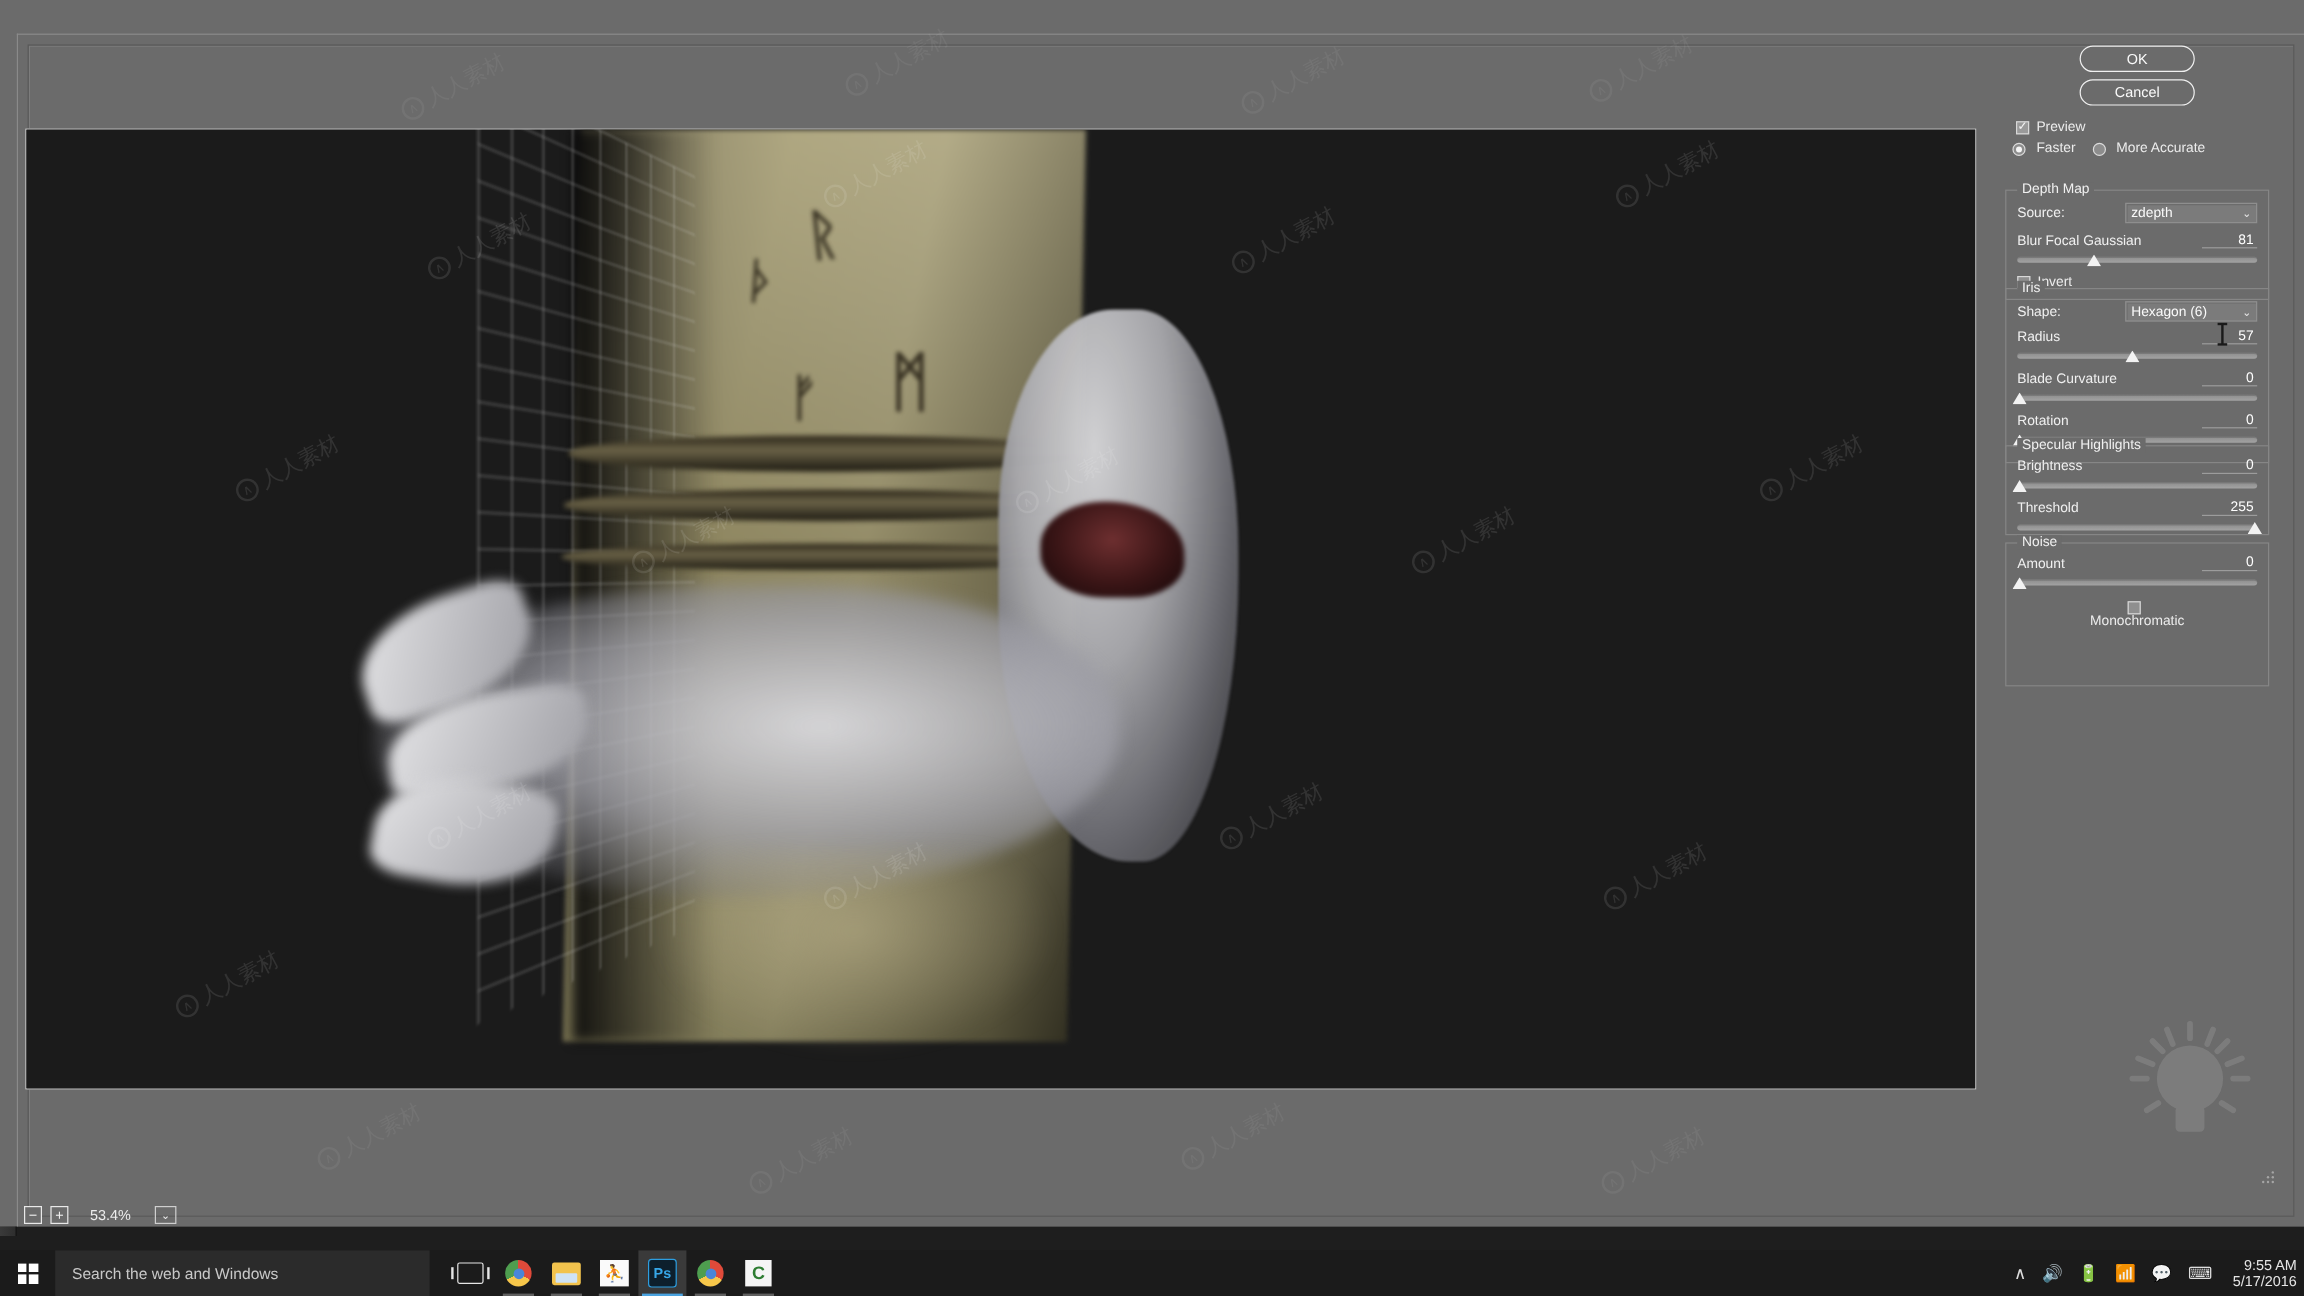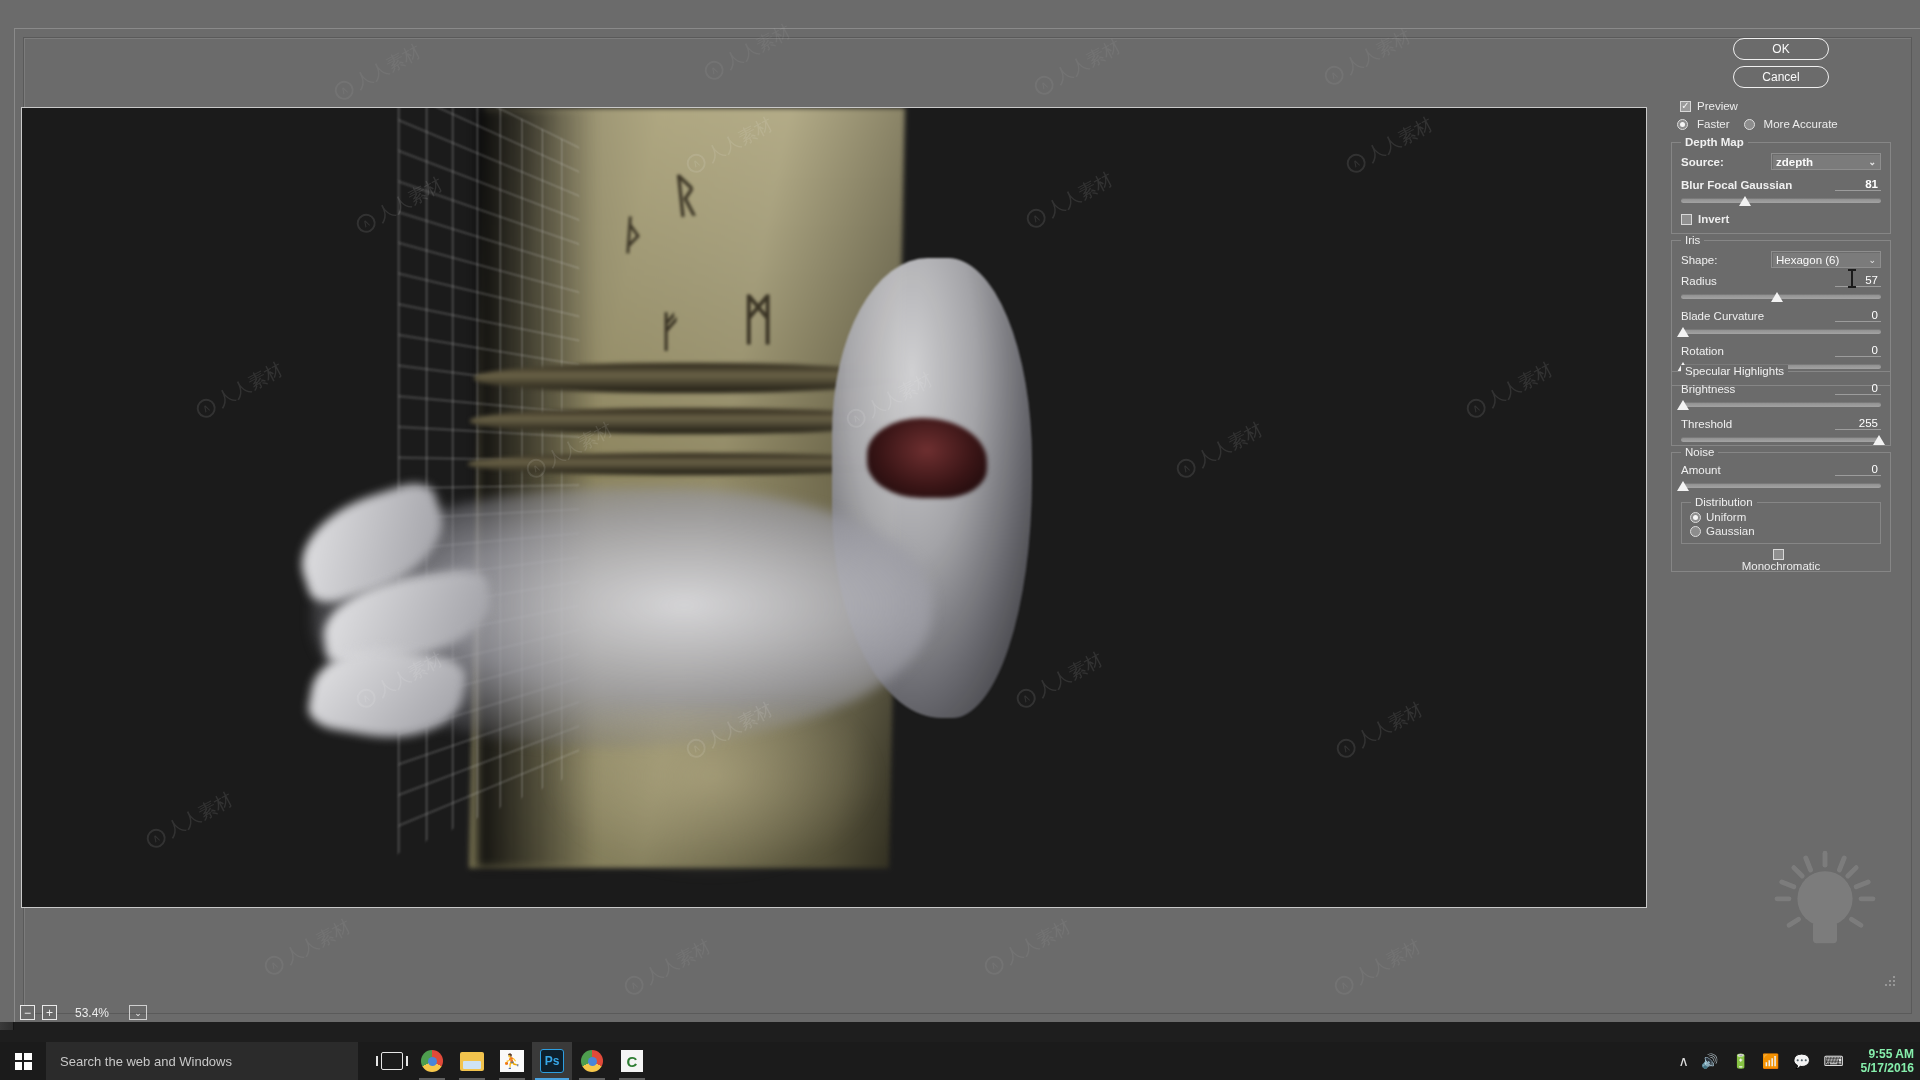--- a/index.html
+++ b/index.html
@@ -275,21 +275,21 @@
   }
   .tb-item.active { background: #3a3a3a; }
   .tb-item.active::after {
     content: ""; position: absolute; bottom: 0; left: 3px; right: 3px; height: 2px; background: #4aa3e0;
   }
   .tb-item.running::after {
     content: ""; position: absolute; bottom: 0; left: 7px; right: 7px; height: 2px; background: #5f5f5f;
   }
   .tray { margin-left: auto; display: flex; align-items: center; height: 38px; padding-right: 6px; gap: 13px; color: #e9e9e9; }
   .tray .tr-ico { font-size: 14px; line-height: 1; opacity: .95; }
-  .clock { font-size: 12px; line-height: 14px; text-align: right; color: #86efac; padding-left: 4px; font-weight: bold; }
+  .clock { font-size: 12px; line-height: 14px; text-align: right; color: #e5e5e5; padding-left: 4px; }
 
   .chrome-ico { width: 22px; height: 22px; border-radius: 50%;
     background: conic-gradient(#e04a3a 0deg 120deg, #f7c74a 120deg 240deg, #4e9e4f 240deg 360deg);
     display: flex; align-items: center; justify-content: center; }
   .chrome-ico i { width: 9px; height: 9px; border-radius: 50%; background: #4a86d8; }
   .folder-ico { width: 24px; height: 19px; background: #f2c34d; border-radius: 2px; position: relative; }
   .folder-ico::after { content:""; position:absolute; left:3px; bottom:2px; width:18px; height:8px; background:#cfe3f5; border-radius:1px;}
   .ps-ico { width: 24px; height: 24px; background: #0d1f2c; border: 1px solid #2d9ee0; border-radius: 3px;
     color: #37a7e8; font-size: 12px; font-weight: bold; display: flex; align-items: center; justify-content: center; }
   .white-ico { width: 24px; height: 22px; background: #fafafa; display: flex; align-items: center; justify-content: center; color: #1a1a1a; font-size: 14px; }
@@ -462,21 +462,21 @@
         <span>Preview</span>
       </div>
 
       <div class="accuracy-row">
         <span class="radio on"></span>
         <span class="lbl">Faster</span>
         <span class="radio"></span>
         <span>More Accurate</span>
       </div>
 
-      <div class="group" style="top:108px;height:92px;font-weight:bold;">
+      <div class="group" style="top:124px;height:92px;">
         <span class="legend">Depth Map</span>
         <div class="field-row">
           <span class="name">Source:</span>
           <span class="select">
             <span class="sv">zdepth</span>
             <span class="caret">⌄</span>
           </span>
         </div>
         <div class="field-row" style="margin-top:8px;">
           <span class="name">Blur Focal Gaussian</span>
@@ -551,31 +551,20 @@
         <span class="legend">Noise</span>
         <div class="field-row">
           <span class="name">Amount</span>
           <span class="numbox">0</span>
         </div>
         <div class="slider">
           <div class="track"></div>
           <div class="knob" style="left:1%;"></div>
         </div>
 
-        <div class="group sub" style="position:relative;left:0;top:4px;width:100%;height:42px;padding:8px 8px 6px;">
-          <span class="legend">Distribution</span>
-          <div class="row">
-            <span class="radio on"></span>
-            <span>Uniform</span>
-          </div>
-          <div class="row" style="margin-top:2px;">
-            <span class="radio"></span>
-            <span>Gaussian</span>
-          </div>
-        </div>
 
         <div class="row" style="margin-top:9px;flex-direction:column;">
           <span class="chk"></span>
           <span>Monochromatic</span>
         </div>
       </div>
 
       <svg class="bulb" viewBox="0 0 100 100">
         <g fill="#d8d8d8">
           <circle cx="50" cy="44" r="23"></circle>

